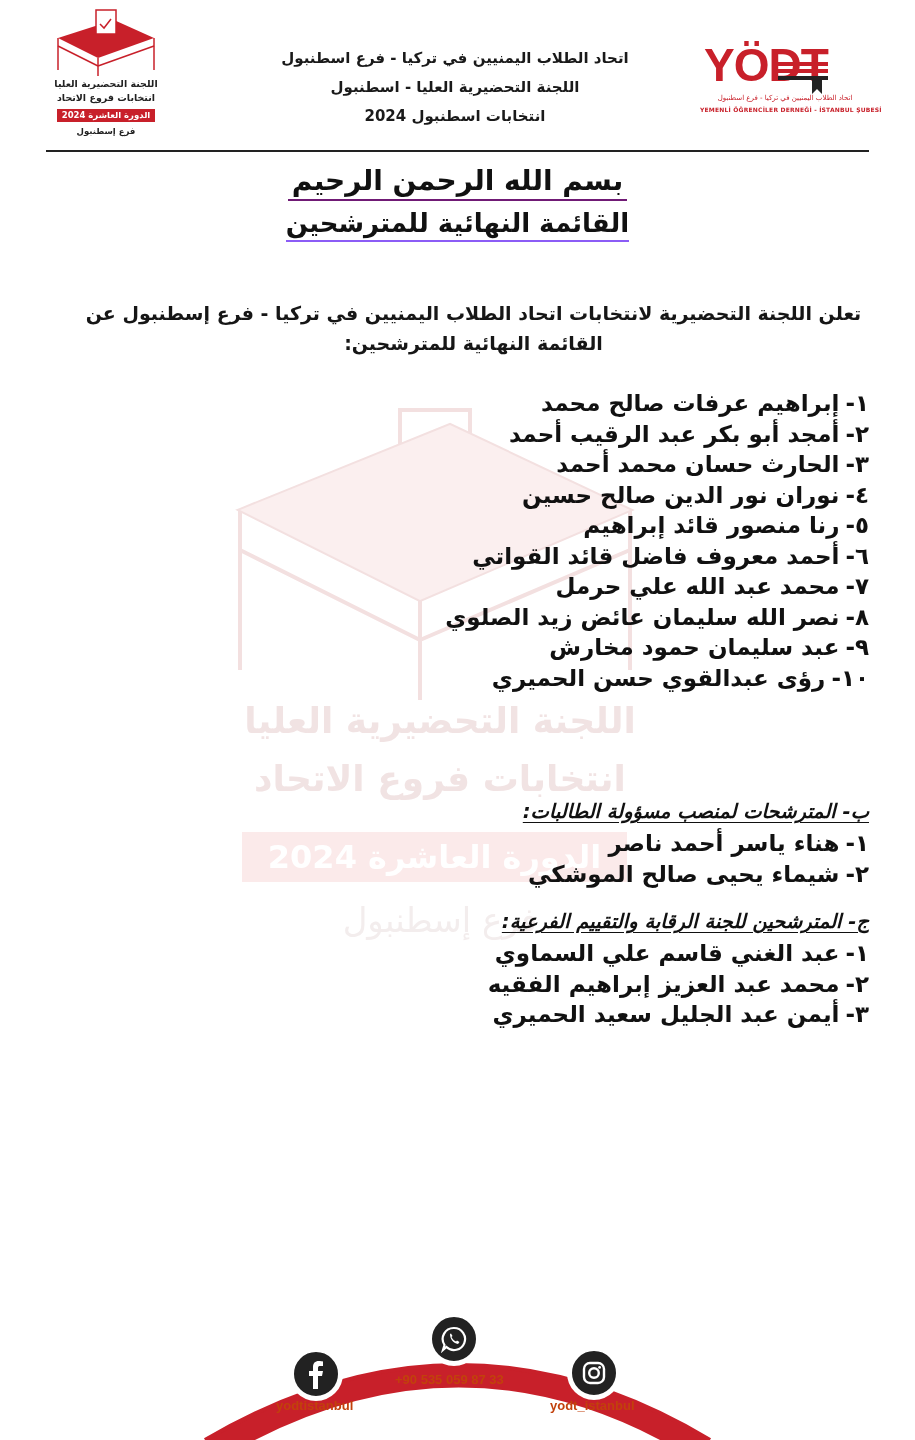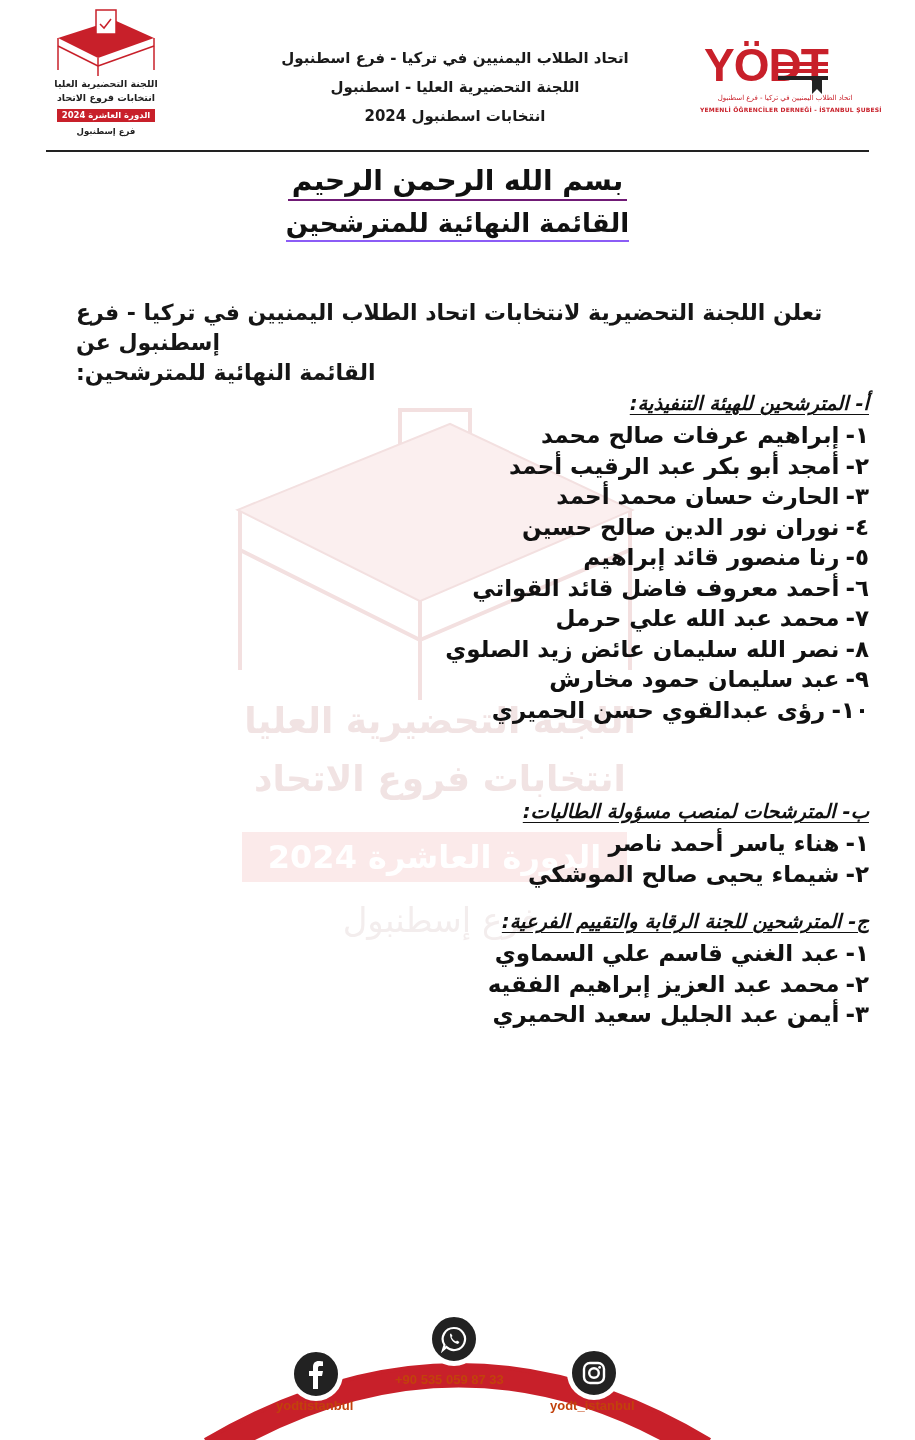--- a/index.html
+++ b/index.html
@@ -27,21 +27,21 @@
 
     .header-rule { left:46px; top:150px; width:823px; height:2px; background:#222; }
 
     
     .basmala { left:0; top:164px; width:915px; text-align:center; direction:rtl; }
     .basmala span { font-size:28px; font-weight:bold; border-bottom:2px solid #701a75; padding:0 4px 2px; letter-spacing:1px; }
     .doc-title { left:0; top:208px; width:915px; text-align:center; direction:rtl; }
     .doc-title span { font-size:26px; font-weight:bold; border-bottom:2px solid #8b5cf6; padding-bottom:2px; }
 
     
-    .intro { left:76px; top:298px; width:795px; direction:rtl; text-align:left; font-size:22px; line-height:30px; font-weight:bold; color:#161616; }
+    .intro { left:76px; top:298px; width:795px; direction:rtl; text-align:center; font-size:19px; line-height:30px; font-weight:bold; color:#161616; }
     .intro b { font-weight:900; }
 
     
     .section { right:46px; direction:rtl; text-align:right; }
     .sec-heading { font-size:19.5px; font-style:italic; font-weight:bold; text-decoration:underline; text-underline-offset:4px; line-height:32px; }
     .cand { font-size:23px; font-weight:bold; line-height:30.5px; white-space:nowrap; }
     .cand .num { display:inline-block; margin-left:6px; }
     .sec-a { top:388px; }
     .sec-b { top:796px;margin-left:16px; }
     .sec-c { top:906px; }
@@ -127,21 +127,20 @@
 <div class="abs doc-title">
   <span>القائمة النهائية للمترشحين</span>
 </div>
 
 <div class="abs intro">
   <span>تعلن اللجنة التحضيرية لانتخابات اتحاد الطلاب اليمنيين في تركيا - فرع إسطنبول عن</span><br>
   <b>القائمة النهائية</b> <span>للمترشحين:</span>
 </div>
 
 <div class="abs section sec-a">
-  <div class="sec-heading">أ- المترشحين للهيئة التنفيذية:</div>
   <div class="cand"><span class="num">١-</span><span>إبراهيم عرفات صالح محمد</span></div>
   <div class="cand"><span class="num">٢-</span><span>أمجد أبو بكر عبد الرقيب أحمد</span></div>
   <div class="cand"><span class="num">٣-</span><span>الحارث حسان محمد أحمد</span></div>
   <div class="cand"><span class="num">٤-</span><span>نوران نور الدين صالح حسين</span></div>
   <div class="cand"><span class="num">٥-</span><span>رنا منصور قائد إبراهيم</span></div>
   <div class="cand"><span class="num">٦-</span><span>أحمد معروف فاضل قائد القواتي</span></div>
   <div class="cand"><span class="num">٧-</span><span>محمد عبد الله علي حرمل</span></div>
   <div class="cand"><span class="num">٨-</span><span>نصر الله سليمان عائض زيد الصلوي</span></div>
   <div class="cand"><span class="num">٩-</span><span>عبد سليمان حمود مخارش</span></div>
   <div class="cand"><span class="num">١٠-</span><span>رؤى عبدالقوي حسن الحميري</span></div>

